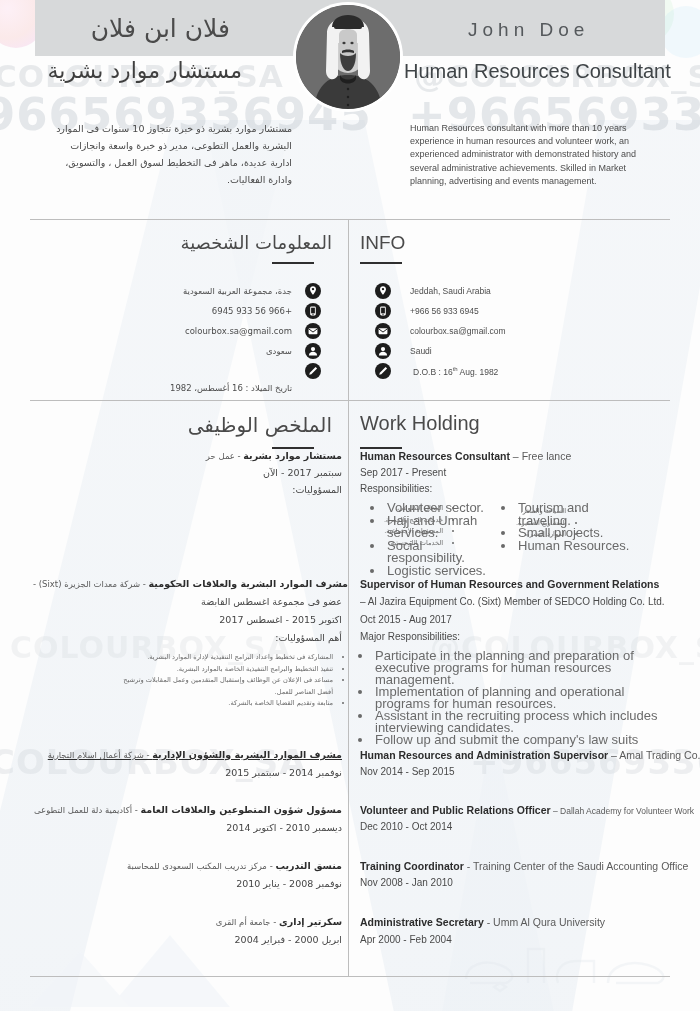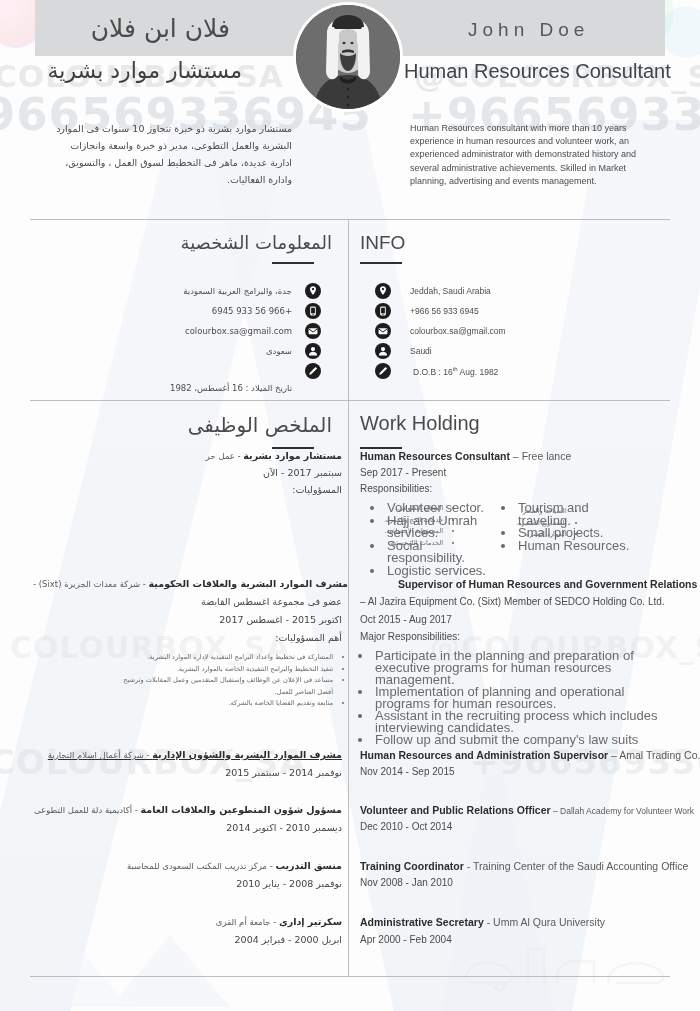--- a/index.html
+++ b/index.html
@@ -379,21 +379,21 @@
   <div class="ico" style="left:305px; top:283px;">
     <svg width="16" height="16" viewBox="0 0 16 16">
         <path d="M8 3.2c-1.7 0-3 1.3-3 3 0 2.2 3 5.6 3 5.6s3-3.4 3-5.6c0-1.7-1.3-3-3-3zm0 4.1a1.2 1.2 0 1 1 0-2.4 1.2 1.2 0 0 1 0 2.4z" fill="#fff"></path>
       </svg>
   </div>
   <div class="ico" style="left:375px; top:283px;">
     <svg width="16" height="16" viewBox="0 0 16 16">
         <path d="M8 3.2c-1.7 0-3 1.3-3 3 0 2.2 3 5.6 3 5.6s3-3.4 3-5.6c0-1.7-1.3-3-3-3zm0 4.1a1.2 1.2 0 1 1 0-2.4 1.2 1.2 0 0 1 0 2.4z" fill="#fff"></path>
       </svg>
   </div>
-  <div class="info-txt ar" style="right:408px; top:286px;">جدة، والبرامج العربية السعودية</div>
+  <div class="info-txt ar" style="right:408px; top:286px;">جدة، مجموعة العربية السعودية</div>
   <div class="info-txt" style="left:410px; top:286px;">Jeddah, Saudi Arabia</div>
 
   <div class="ico" style="left:305px; top:303px;">
     <svg width="16" height="16" viewBox="0 0 16 16">
         <rect x="5.2" y="3.6" width="5.6" height="8.8" rx="1.1" fill="#fff"></rect>
         <rect x="6.1" y="4.7" width="3.8" height="5.6" fill="#1d1d1d"></rect>
         <circle cx="8" cy="11.3" r=".7" fill="#1d1d1d"></circle>
       </svg>
   </div>
   <div class="ico" style="left:375px; top:303px;">
@@ -488,21 +488,21 @@
     </ul>
   </div>
   <div class="ar-bul" style="right:123px; top:506px; width:95px;">
     <ul>
       <li>السياحة والسفر.</li>
       <li>المشاريع الصغيرة.</li>
       <li>الموارد البشرة.</li>
     </ul>
   </div>
 
-  <div class="job-title" style="left:360px; top:578px;margin-left:38px;">Supervisor of Human Resources and Government Relations</div>
+  <div class="job-title" style="left:360px; top:578px;">Supervisor of Human Resources and Government Relations</div>
   <div class="job-sub" style="left:360px; top:596px;">– Al Jazira Equipment Co. (Sixt) Member of SEDCO Holding Co. Ltd.</div>
   <div class="job-date" style="left:360px; top:614px;">Oct 2015 - Aug 2017</div>
   <div class="job-resp" style="left:360px; top:631px;">Major Responsibilities:</div>
 
   <div class="bul wide" style="left:362px; top:650px; width:320px; white-space:normal;">
     <ul>
       <li>Participate  in the planning and preparation of executive  programs  for human resources  management.</li>
       <li>Implementation  of planning and operational programs for human resources.</li>
       <li>Assistant  in the recruiting  process  which includes  interviewing  candidates.</li>
       <li>Follow up and submit the company's law suits</li>

